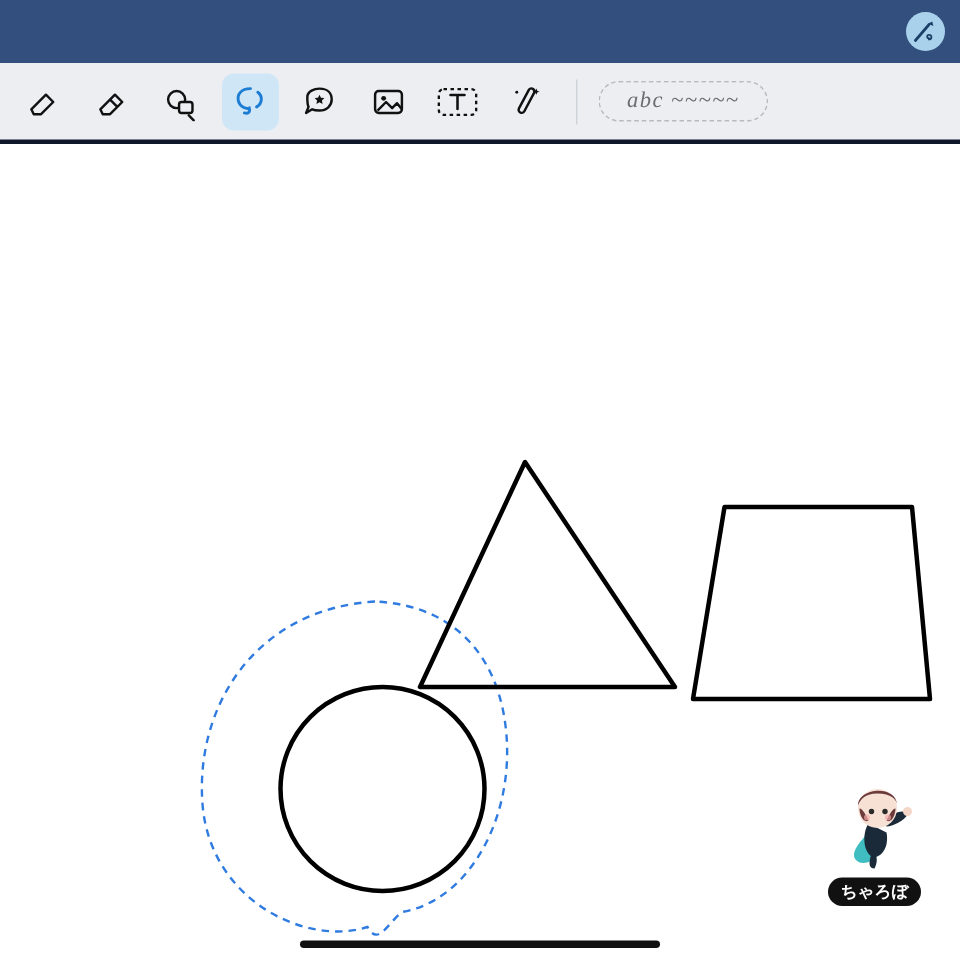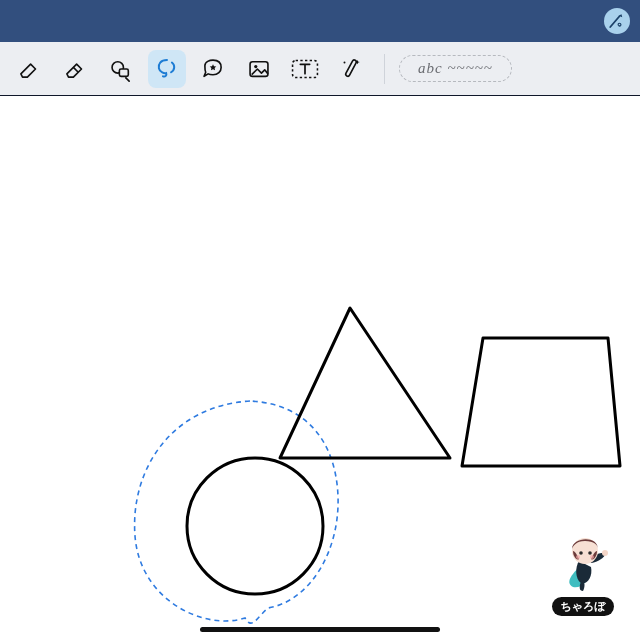--- a/index.html
+++ b/index.html
@@ -14,21 +14,21 @@
   }
   .pen-badge {
     width: 26px; height: 26px;
     border-radius: 50%;
     background: #a9d1ec;
     display: flex; align-items: center; justify-content: center;
   }
   .toolbar {
     height: 54px;
     background: #eceef2;
-    border-bottom: 1px solid #0f172a;
+    border-bottom: 3px solid #0f172a;
     display: flex;
     align-items: center;
     padding: 0 10px;
     gap: 8px;
   }
   .tool {
     width: 38px; height: 38px;
     border-radius: 8px;
     display: flex; align-items: center; justify-content: center;
     cursor: pointer;
@@ -53,21 +53,21 @@
   }
   .canvas {
     position: relative;
     width: 640px;
     height: calc(640px - 42px - 54px);
     background: #ffffff;
   }
   .avatar {
     position: absolute;
     right: 18px;
-    bottom: 24px;
+    bottom: 36px;
     width: 78px;
     display:flex; flex-direction:column; align-items:center;
   }
   .avatar-fig {
     width: 64px; height: 64px; position: relative;
   }
   .avatar-label {
     background: #111; color: #fff;
     font-size: 11px; font-weight: 600;
     border-radius: 10px;

